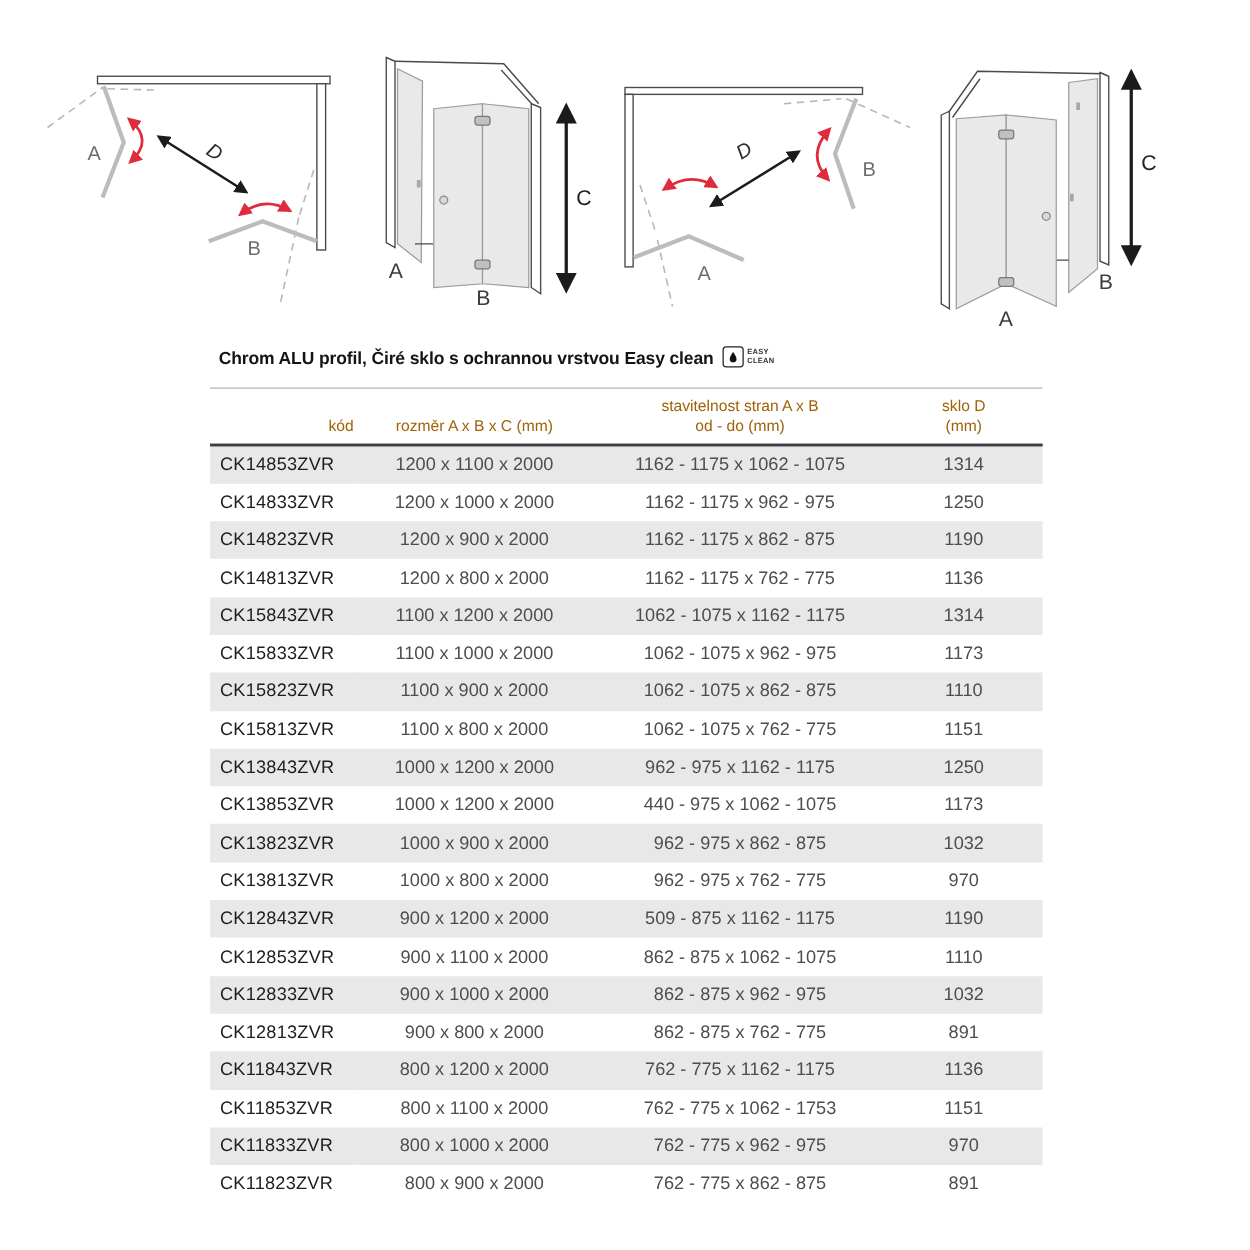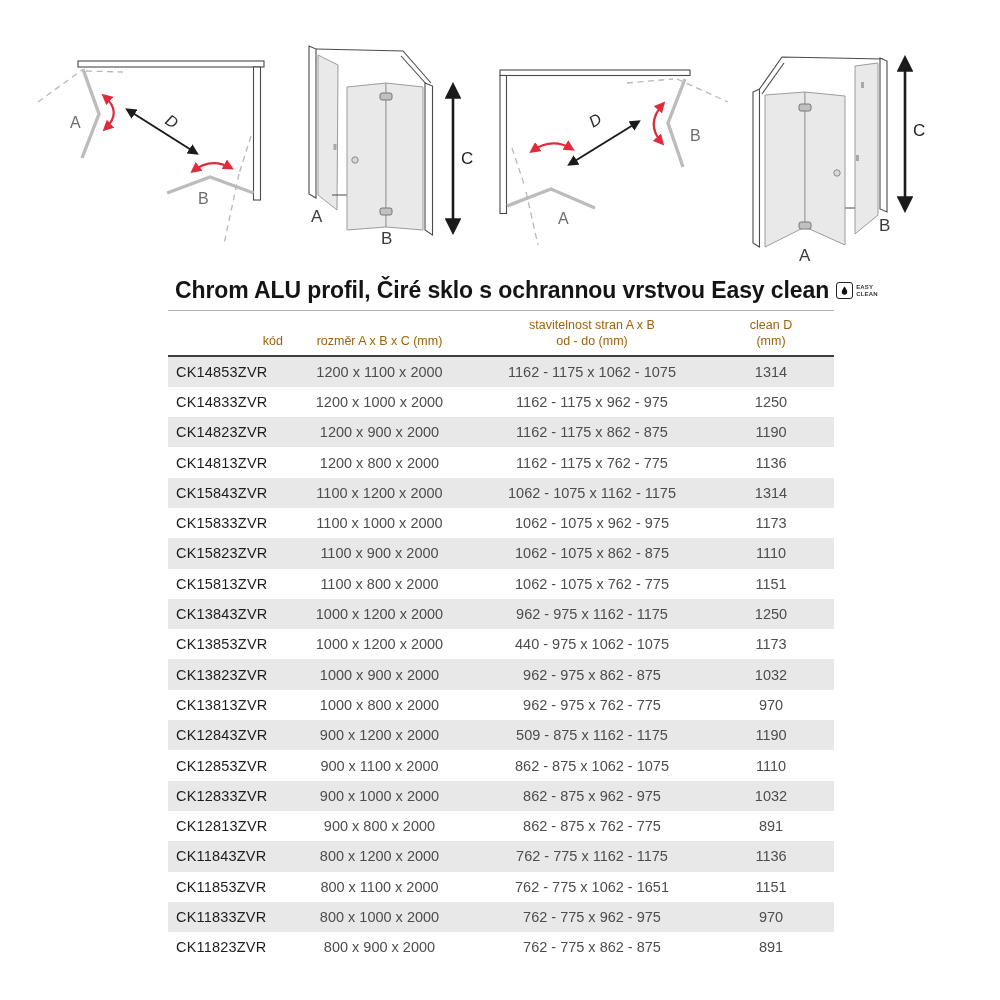--- a/index.html
+++ b/index.html
@@ -16,21 +16,21 @@
   svg text{font-family:"Liberation Sans",sans-serif;}
   .plan-label{font-size:16px;fill:#6e6e6e;}
   .iso-label{font-size:17px;fill:#3c3c3c;}
   .d-label{font-size:16px;fill:#2e2e2e;font-style:italic;}
   .c-label{font-size:17px;fill:#222;}
 
   .title-row{
     position:absolute;left:175px;top:277px;display:flex;align-items:center;gap:7px;
   }
   .title-row h1{
-    margin:0;font-size:23px;font-weight:bold;color:#141414;letter-spacing:-0.1px;
+    margin:0;font-size:14px;font-weight:bold;color:#141414;letter-spacing:-0.1px;
   }
   .ec-badge{display:flex;align-items:center;gap:3px;}
   .ec-box{
     width:17px;height:17px;border:1.5px solid #222;border-radius:3px;
     display:flex;align-items:center;justify-content:center;box-sizing:border-box;background:#fff;
   }
   .ec-text{display:flex;flex-direction:column;font-size:6px;line-height:1.1;color:#333;letter-spacing:.2px;font-weight:bold;}
 
   table.spec{
     position:absolute;left:168px;top:310px;width:666px;border-collapse:collapse;table-layout:fixed;
@@ -209,21 +209,21 @@
         <span>kód</span>
       </th>
       <th>
         <span>rozměr A x B x C (mm)</span>
       </th>
       <th>
         <span>stavitelnost stran A x B</span>
         <span>od - do (mm)</span>
       </th>
       <th>
-        <span>clean D</span>
+        <span>sklo D</span>
         <span>(mm)</span>
       </th>
     </tr>
   </thead>
   <tbody>
       <tr>
         <td>CK14853ZVR</td>
         <td>1200 x 1100 x 2000</td>
         <td>1162 - 1175 x 1062 - 1075</td>
         <td>1314</td>
@@ -320,21 +320,21 @@
       </tr>
       <tr>
         <td>CK11843ZVR</td>
         <td>800 x 1200 x 2000</td>
         <td>762 - 775 x 1162 - 1175</td>
         <td>1136</td>
       </tr>
       <tr>
         <td>CK11853ZVR</td>
         <td>800 x 1100 x 2000</td>
-        <td>762 - 775 x 1062 - 1651</td>
+        <td>762 - 775 x 1062 - 1753</td>
         <td>1151</td>
       </tr>
       <tr>
         <td>CK11833ZVR</td>
         <td>800 x 1000 x 2000</td>
         <td>762 - 775 x 962 - 975</td>
         <td>970</td>
       </tr>
       <tr>
         <td>CK11823ZVR</td>

